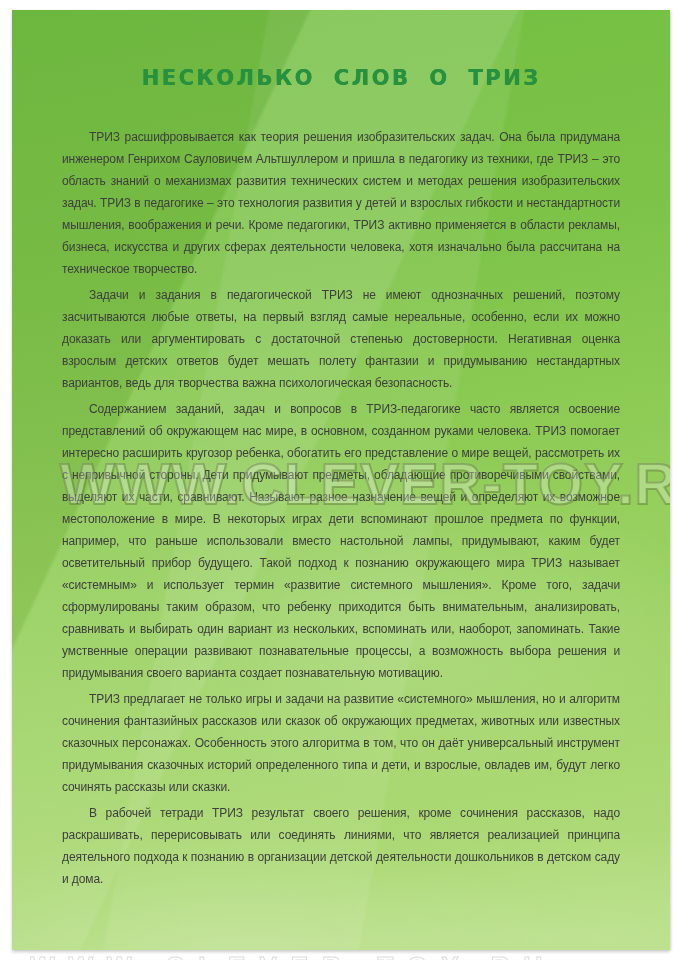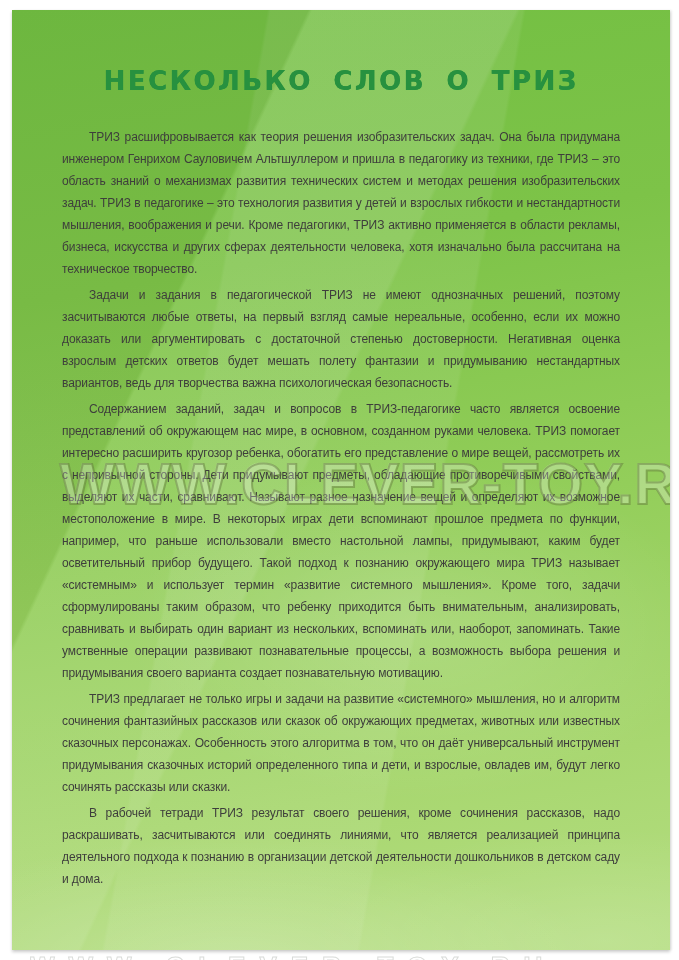--- a/index.html
+++ b/index.html
@@ -33,21 +33,21 @@
     box-shadow: 0 2px 3px rgba(0,0,0,0.20), 2px 0 2px rgba(0,0,0,0.06);
   }
   .title {
     position: absolute;
     left: 0;
     right: 0;
     top: 56px;
     margin: 0;
     text-align: center;
     font-family: "DejaVu Sans", sans-serif;
-    font-size: 26px;
+    font-size: 21px;
     font-weight: bold;
     letter-spacing: 2.5px;
     word-spacing: 9px;
     color: #27913f;
     text-shadow: 0.4px 0.4px 0 #27913f;
   }
   .content {
     position: absolute;
     left: 50px;
     right: 50px;
@@ -106,21 +106,21 @@
 <div class="scan">
   <div class="page">
 
     <h1 class="title">НЕСКОЛЬКО СЛОВ О ТРИЗ</h1>
 
     <div class="content">
       <p>ТРИЗ расшифровывается как теория решения изобразительских задач. Она была придумана инженером Генрихом Сауловичем Альтшуллером и пришла в педагогику из техники, где ТРИЗ – это область знаний о механизмах развития технических систем и методах решения изобразительских задач. ТРИЗ в педагогике – это технология развития у детей и взрослых гибкости и нестандартности мышления, воображения и речи. Кроме педагогики, ТРИЗ активно применяется в области рекламы, бизнеса, искусства и других сферах деятельности человека, хотя изначально была рассчитана на техническое творчество.</p>
       <p>Задачи и задания в педагогической ТРИЗ не имеют однозначных решений, поэтому засчитываются любые ответы, на первый взгляд самые нереальные, особенно, если их можно доказать или аргументировать с достаточной степенью достоверности. Негативная оценка взрослым детских ответов будет мешать полету фантазии и придумыванию нестандартных вариантов, ведь для творчества важна психологическая безопасность.</p>
       <p>Содержанием заданий, задач и вопросов в ТРИЗ-педагогике часто является освоение представлений об окружающем нас мире, в основном, созданном руками человека. ТРИЗ помогает интересно расширить кругозор ребенка, обогатить его представление о мире вещей, рассмотреть их с непривычной стороны. Дети придумывают предметы, обладающие противоречивыми свойствами, выделяют их части, сравнивают. Называют разное назначение вещей и определяют их возможное местоположение в мире. В некоторых играх дети вспоминают прошлое предмета по функции, например, что раньше использовали вместо настольной лампы, придумывают, каким будет осветительный прибор будущего. Такой подход к познанию окружающего мира ТРИЗ называет «системным» и использует термин «развитие системного мышления». Кроме того, задачи сформулированы таким образом, что ребенку приходится быть внимательным, анализировать, сравнивать и выбирать один вариант из нескольких, вспоминать или, наоборот, запоминать. Такие умственные операции развивают познавательные процессы, а возможность выбора решения и придумывания своего варианта создает познавательную мотивацию.</p>
       <p>ТРИЗ предлагает не только игры и задачи на развитие «системного» мышления, но и алгоритм сочинения фантазийных рассказов или сказок об окружающих предметах, животных или известных сказочных персонажах. Особенность этого алгоритма в том, что он даёт универсальный инструмент придумывания сказочных историй определенного типа и дети, и взрослые, овладев им, будут легко сочинять рассказы или сказки.</p>
-      <p>В рабочей тетради ТРИЗ результат своего решения, кроме сочинения рассказов, надо раскрашивать, засчитываются или соединять линиями, что является реализацией принципа деятельного подхода к познанию в организации детской деятельности дошкольников в детском саду и дома.</p>
+      <p>В рабочей тетради ТРИЗ результат своего решения, кроме сочинения рассказов, надо раскрашивать, перерисовывать или соединять линиями, что является реализацией принципа деятельного подхода к познанию в организации детской деятельности дошкольников в детском саду и дома.</p>
 
     </div>
 
     <div class="watermark">WWW.CLEVER-TOY.RU</div>
   </div>
 
   <div class="bottom-watermark">
     <span>WWW.CLEVER-TOY.RU</span>
   </div>
 </div>

